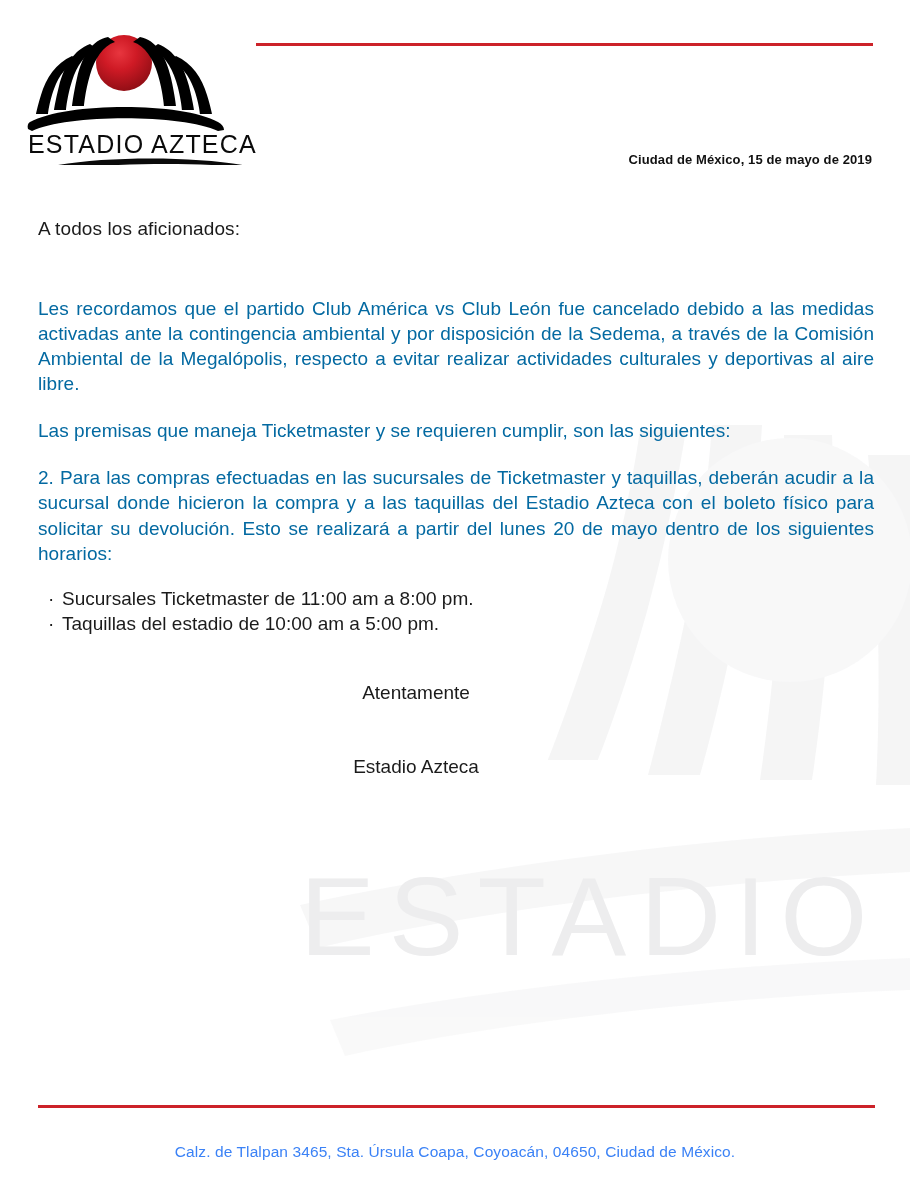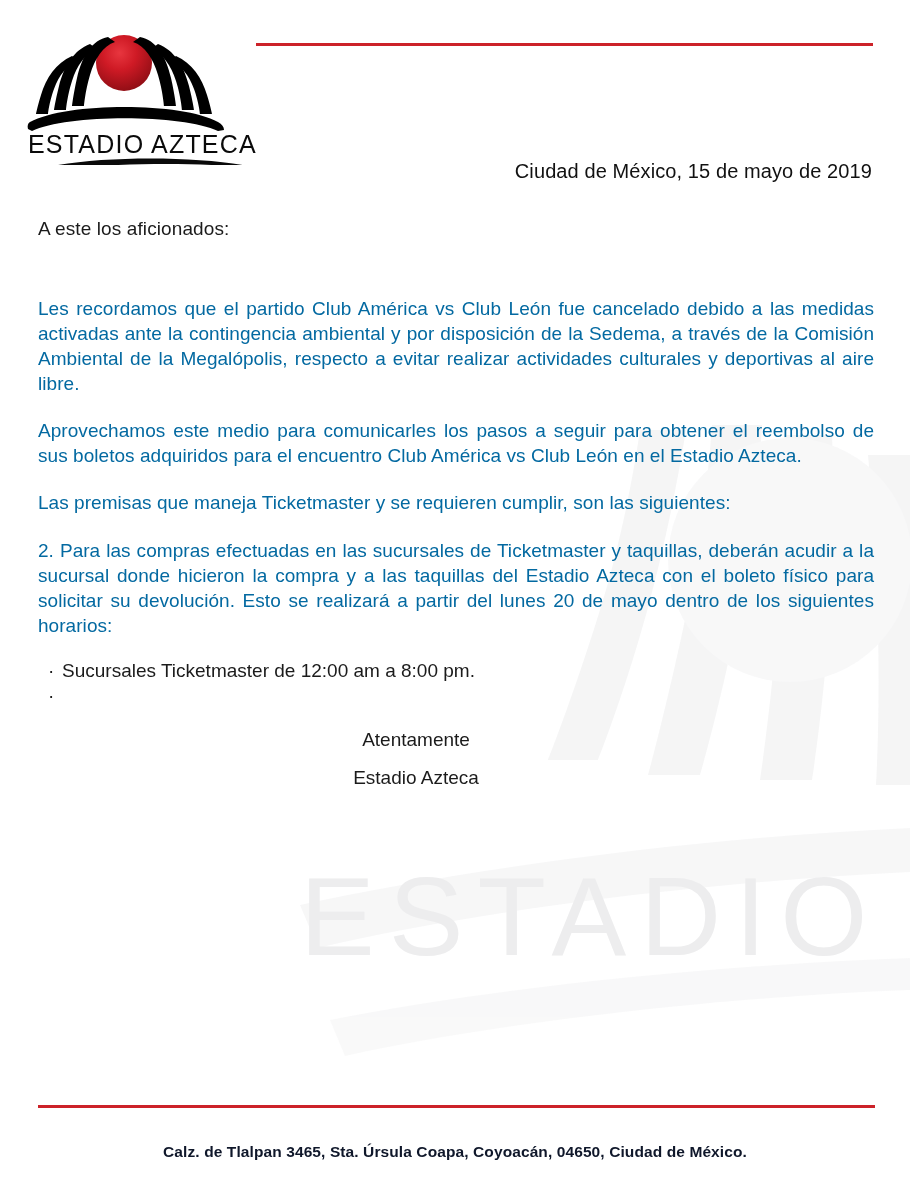--- a/index.html
+++ b/index.html
@@ -48,23 +48,23 @@
     position: absolute;
     left: 256px;
     top: 43px;
     width: 617px;
     height: 3px;
     background: #cc2229;
   }
   .doc-date {
     position: absolute;
     right: 38px;
-    top: 160px;
-    font-size: 20px;
-    font-weight: normal;
+    top: 152px;
+    font-size: 13px;
+    font-weight: bold;
     letter-spacing: 0.1px;
     color: #111111;
   }
 
   
   .content {
     position: absolute;
     left: 38px;
     top: 218px;
     width: 836px;
@@ -105,21 +105,21 @@
 
   
   .signature {
     margin-top: 46px;
     text-align: center;
     padding-right: 80px;
   }
   .sig-line {
     font-size: 19px;
     color: #1b1b1b;
-    margin-bottom: 16px;
+    margin-bottom: 52px;
   }
   .sig-line.second { margin-bottom: 0; }
 
   
   .footer {
     position: absolute;
     left: 0;
     top: 1105px;
     width: 910px;
     z-index: 2;
@@ -132,22 +132,22 @@
     height: 3px;
     background: #cc2229;
   }
   .footer-text {
     position: absolute;
     left: 0;
     top: 38px;
     width: 910px;
     text-align: center;
     font-size: 15.5px;
-    font-weight: bold;
-    color: #0f172a;
+    font-weight: normal;
+    color: #3b82f6;
     letter-spacing: 0.1px;
   }
 </style>
 </head>
 <body>
 
 <div class="page">
 
   <div class="watermark">
     <svg class="wm-svg" width="910" height="1199" viewBox="0 0 910 1199">
@@ -197,38 +197,38 @@
       </svg>
     </div>
 
     <div class="top-rule"></div>
 
     <div class="doc-date">Ciudad de México, 15 de mayo de 2019</div>
   </div>
 
   <div class="content">
 
-    <div class="salutation">A este los aficionados:</div>
+    <div class="salutation">A todos los aficionados:</div>
 
     <p class="para">Les recordamos que el partido Club América vs Club León fue cancelado debido a las medidas activadas ante la contingencia ambiental y por disposición de la Sedema, a través de la Comisión Ambiental de  la Megalópolis, respecto a evitar realizar actividades culturales y deportivas al aire libre.</p>
 
-    <p class="para">Aprovechamos este medio para comunicarles los pasos a seguir para obtener el reembolso de sus boletos adquiridos para el encuentro Club América vs Club León en el Estadio Azteca.</p>
 
     <p class="para">Las premisas que maneja Ticketmaster y se requieren cumplir, son las siguientes:</p>
 
 
     <p class="para tight">2. Para las compras efectuadas en las sucursales de Ticketmaster y taquillas, deberán acudir a la sucursal donde hicieron la compra y a las taquillas del Estadio Azteca con el boleto físico para solicitar su devolución. Esto se realizará a partir del lunes 20 de mayo dentro de los siguientes horarios:</p>
 
     <ul class="bullets">
       <li>
         <span class="dot">·</span>
-        <span>Sucursales Ticketmaster de 12:00 am a 8:00 pm.</span>
+        <span>Sucursales Ticketmaster de 11:00 am a 8:00 pm.</span>
       </li>
       <li>
         <span class="dot">·</span>
+        <span>Taquillas del estadio de 10:00 am a 5:00 pm.</span>
       </li>
     </ul>
 
 
 
     <div class="signature">
       <div class="sig-line">Atentamente</div>
       <div class="sig-line second">Estadio Azteca</div>
     </div>
   </div>

